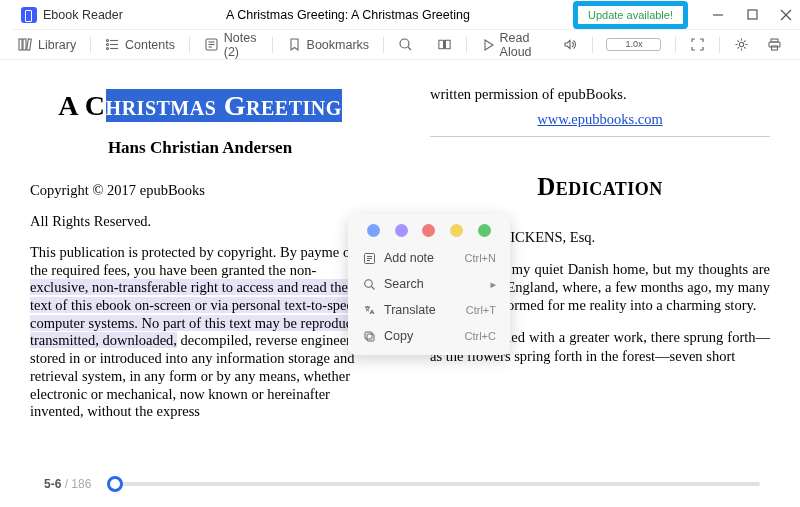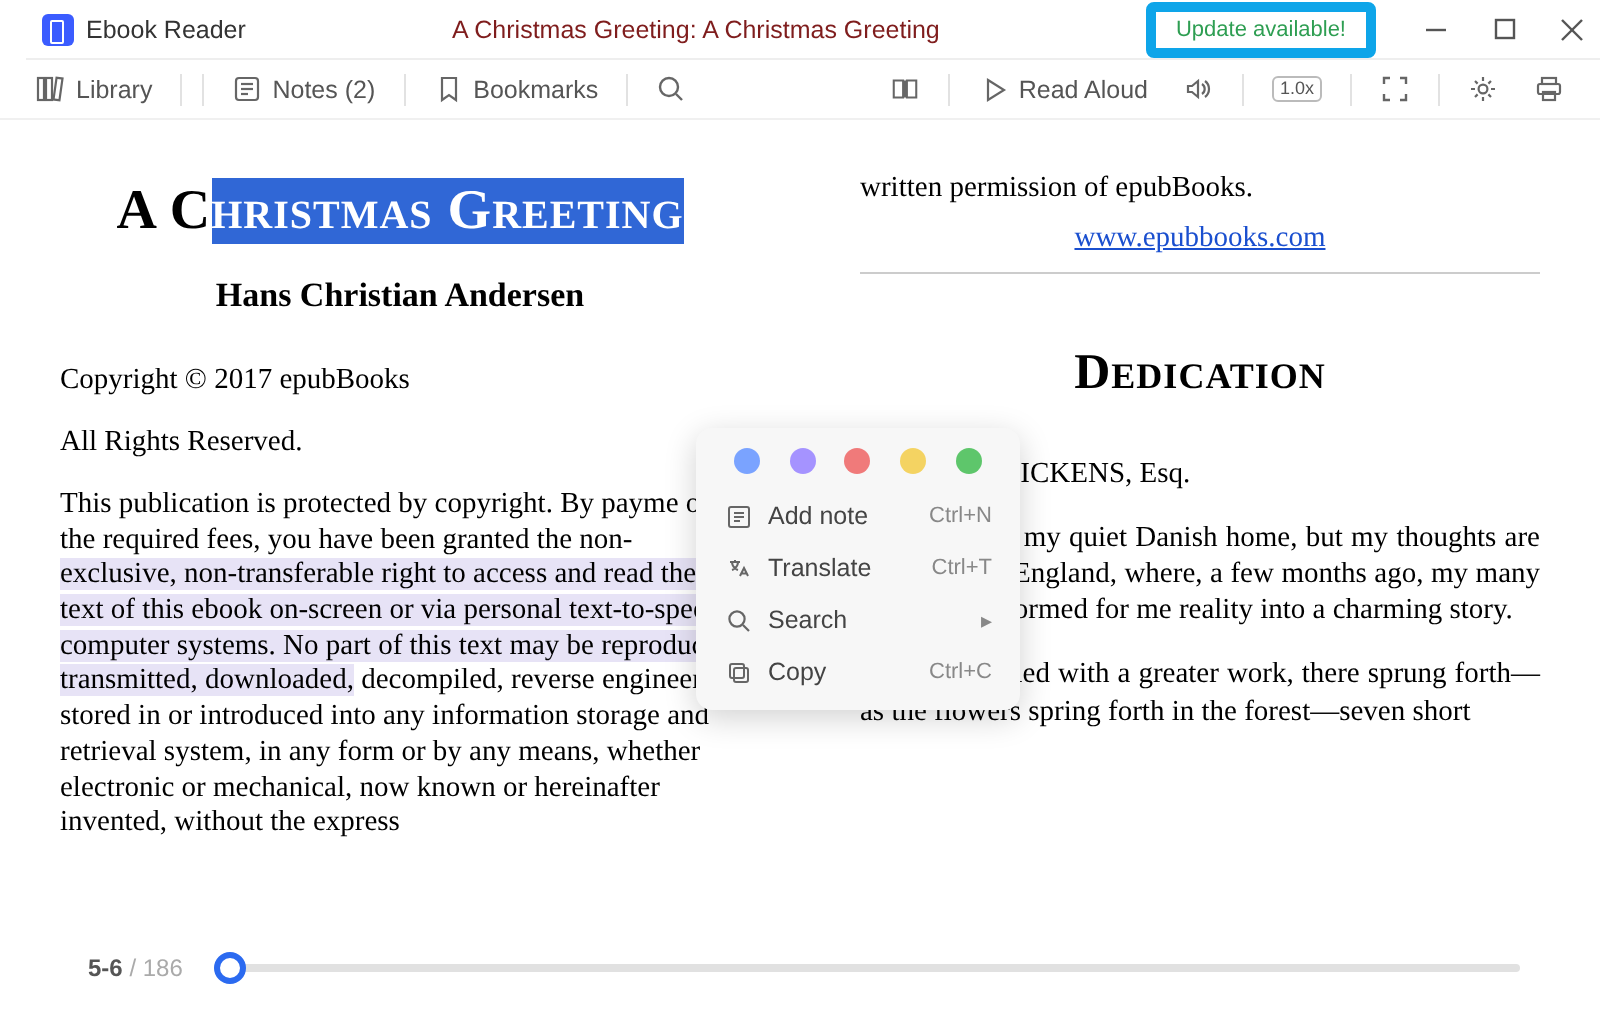--- a/index.html
+++ b/index.html
@@ -1,30 +1,30 @@
 <!DOCTYPE html>
 <html><head>
 <meta charset="utf-8">
 <style>
 * { margin: 0; padding: 0; box-sizing: border-box; }
 body { width: 800px; height: 507px; font-family: -apple-system, "Segoe UI", Arial, sans-serif; font-size: 13px; color: #333; background: #fff; position: relative; overflow: hidden; }
 .titlebar { height: 30px; display: flex; align-items: center; padding: 0 8px; border-bottom: 1px solid #eee; margin-left: 13px; }
 .titlebar .app-icon { width: 16px; height: 16px; background: #3b5cff; border-radius: 3px; margin-right: 6px; position: relative; }
 .titlebar .app-icon::after { content: ''; position: absolute; left: 4px; top: 3px; width: 5px; height: 10px; border: 1.5px solid #fff; border-radius: 1px; }
 .titlebar-title { flex: 0 0 auto; font-size: 12.5px; color: #333; }
-.titlebar-center { flex: 1; text-align: center; font-size: 12.5px; color: #7f1d1d; }
+.titlebar-center { flex: 1; text-align: center; font-size: 12.5px; color: #000000; }
 .update-badge { border: 5px solid #0ea5e9; color: #2e9e52; font-size: 11px; padding: 3px 10px; border-radius: 4px; margin-right: 24px; }
 .win-controls { display: flex; gap: 22px; align-items: center; color: #555; }
 .win-btn { width: 12px; height: 12px; display: flex; align-items: center; justify-content: center; }
 .toolbar { height: 30px; display: flex; align-items: center; padding: 0 12px; gap: 6px; border-bottom: 1px solid #f0f0f0; color: #555; font-size: 12.5px; }
 .toolbar-item { display: flex; align-items: center; gap: 5px; padding: 3px 6px; cursor: default; }
 .toolbar-sep { width: 1px; height: 16px; background: #e2e2e2; margin: 0 2px; }
 .toolbar-spacer { flex: 1; }
 .icon { width: 15px; height: 15px; display: inline-flex; align-items: center; justify-content: center; }
-.speed-box { border: 1px solid #bbb; border-radius: 3px; font-size: 9px; padding: 1px 3px; line-height: 1; }
+.speed-box { border: 1px solid #bbb; border-radius: 3px; font-size: 9px; padding: 1px 18px; line-height: 1; }
 
 .content { position: relative; height: 400px; display: flex; }
 .page { width: 50%; padding: 22px 30px 10px; font-family: Georgia, "Times New Roman", serif; color: #000; position: relative; }
 .page-left .book-title { font-size: 28px; font-weight: bold; text-align: center; letter-spacing: 0.5px; margin: 8px 0 16px; font-variant: small-caps; }
 .page-left .book-title .hl { background: #3067d6; color: #fff; padding: 1px 0; }
 .page-left .author { text-align: center; font-size: 17px; font-weight: bold; margin-bottom: 24px; }
 .page-left .copyright { font-size: 14.5px; margin-bottom: 14px; }
 .page-left .rights { font-size: 14.5px; margin-bottom: 14px; }
 .page-left .body-para { font-size: 14.5px; line-height: 1.22; }
 .faint-hl { background: #e7e3f6; }
@@ -85,20 +85,33 @@
     <span class="icon">
         <svg width="15" height="15" viewBox="0 0 15 15" fill="none" stroke="#666" stroke-width="1.1">
           <rect x="1" y="2" width="3" height="11"></rect>
           <rect x="5" y="2" width="3" height="11"></rect>
           <rect x="9.5" y="2" width="3" height="11" transform="rotate(8 11 7.5)"></rect>
         </svg>
       </span>
     <span>Library</span>
   </div>
   <div class="toolbar-sep"></div>
+  <div class="toolbar-item">
+    <span class="icon">
+        <svg width="15" height="15" viewBox="0 0 15 15" fill="none" stroke="#666" stroke-width="1.1">
+          <circle cx="2.5" cy="3.5" r="1"></circle>
+          <line x1="5" y1="3.5" x2="13" y2="3.5"></line>
+          <circle cx="2.5" cy="7.5" r="1"></circle>
+          <line x1="5" y1="7.5" x2="13" y2="7.5"></line>
+          <circle cx="2.5" cy="11.5" r="1"></circle>
+          <line x1="5" y1="11.5" x2="13" y2="11.5"></line>
+        </svg>
+      </span>
+    <span>Contents</span>
+  </div>
   <div class="toolbar-sep"></div>
   <div class="toolbar-item">
     <span class="icon">
         <svg width="15" height="15" viewBox="0 0 15 15" fill="none" stroke="#666" stroke-width="1.1">
           <rect x="2" y="2" width="11" height="11" rx="1.5"></rect>
           <line x1="4.5" y1="5" x2="10.5" y2="5"></line>
           <line x1="4.5" y1="7.5" x2="10.5" y2="7.5"></line>
           <line x1="4.5" y1="10" x2="8" y2="10"></line>
         </svg>
       </span>
@@ -213,40 +226,40 @@
             <line x1="4" y1="4.5" x2="9" y2="4.5"></line>
             <line x1="4" y1="6.5" x2="9" y2="6.5"></line>
             <line x1="4" y1="8.5" x2="7" y2="8.5"></line>
           </svg>
         </span>
       <span class="label">Add note</span>
       <span class="shortcut">Ctrl+N</span>
     </div>
     <div class="menu-item">
       <span class="menu-icon">
+          <svg width="13" height="13" viewBox="0 0 13 13" fill="none" stroke="#666" stroke-width="1.1">
+            <circle cx="5.5" cy="5.5" r="3.8"></circle>
+            <line x1="8.5" y1="8.5" x2="11.5" y2="11.5"></line>
+          </svg>
+        </span>
+      <span class="label">Search</span>
+      <span class="chev">▸</span>
+    </div>
+    <div class="menu-item">
+      <span class="menu-icon">
           <svg width="13" height="13" viewBox="0 0 13 13" fill="none" stroke="#666" stroke-width="1">
             <path d="M2 3 h5 M4.5 2 v1.5 M3 3 c0 3 3 4 3 4 M6 3 c0 3-3 4-3 4"></path>
             <path d="M7 10 l2-4 l2 4 M7.7 8.7 h2.6"></path>
           </svg>
         </span>
       <span class="label">Translate</span>
       <span class="shortcut">Ctrl+T</span>
     </div>
     <div class="menu-item">
       <span class="menu-icon">
-          <svg width="13" height="13" viewBox="0 0 13 13" fill="none" stroke="#666" stroke-width="1.1">
-            <circle cx="5.5" cy="5.5" r="3.8"></circle>
-            <line x1="8.5" y1="8.5" x2="11.5" y2="11.5"></line>
-          </svg>
-        </span>
-      <span class="label">Search</span>
-      <span class="chev">▸</span>
-    </div>
-    <div class="menu-item">
-      <span class="menu-icon">
           <svg width="13" height="13" viewBox="0 0 13 13" fill="none" stroke="#666" stroke-width="1">
             <rect x="2" y="2" width="7" height="7" rx="1"></rect>
             <rect x="4" y="4" width="7" height="7" rx="1"></rect>
           </svg>
         </span>
       <span class="label">Copy</span>
       <span class="shortcut">Ctrl+C</span>
     </div>
   </div>
 </div>

